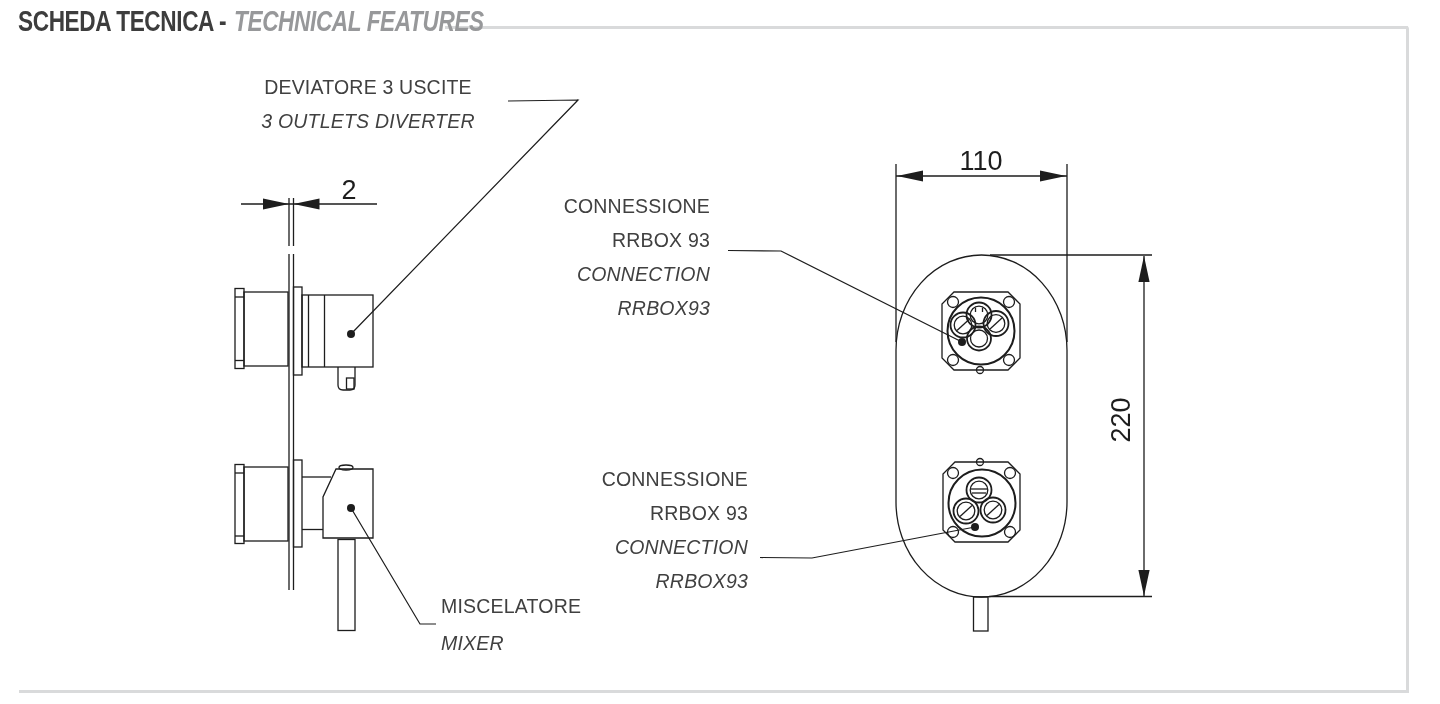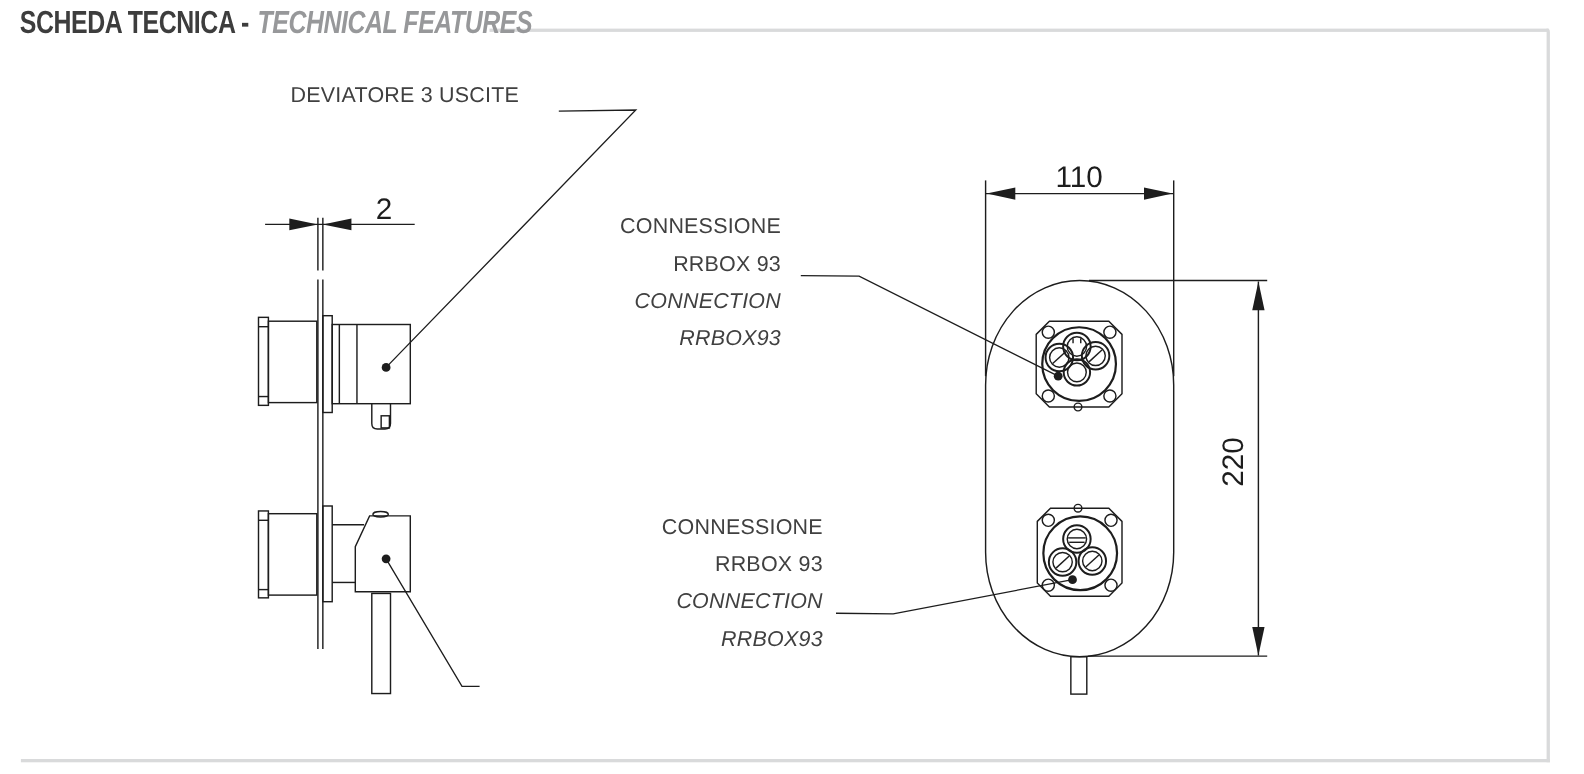--- a/index.html
+++ b/index.html
@@ -170,30 +170,35 @@
       <path d="M760,557.5 L812,558 L975,527"></path>
       <circle cx="975" cy="527" r="4" fill="#1d1d1d" stroke="none"></circle>
 
       <path d="M351,508 L420,624 L436,624"></path>
       <circle cx="351" cy="508" r="4" fill="#1d1d1d" stroke="none"></circle>
     </g>
   </svg>
 
   <div id="diverter-label" class="callout">
     <span class="ln">DEVIATORE 3 USCITE</span>
+    <span class="ln italic">3 OUTLETS DIVERTER</span>
   </div>
 
   <div id="connection-top-label" class="callout">
     <span class="ln">CONNESSIONE</span>
     <span class="ln">RRBOX 93</span>
     <span class="ln italic">CONNECTION</span>
     <span class="ln italic">RRBOX93</span>
   </div>
 
   <div id="connection-bottom-label" class="callout">
     <span class="ln">CONNESSIONE</span>
     <span class="ln">RRBOX 93</span>
     <span class="ln italic">CONNECTION</span>
     <span class="ln italic">RRBOX93</span>
   </div>
 
+  <div id="mixer-label" class="callout">
+    <span class="ln">MISCELATORE</span>
+    <span class="ln italic">MIXER</span>
+  </div>
 
 </div>
 
 </body></html>

